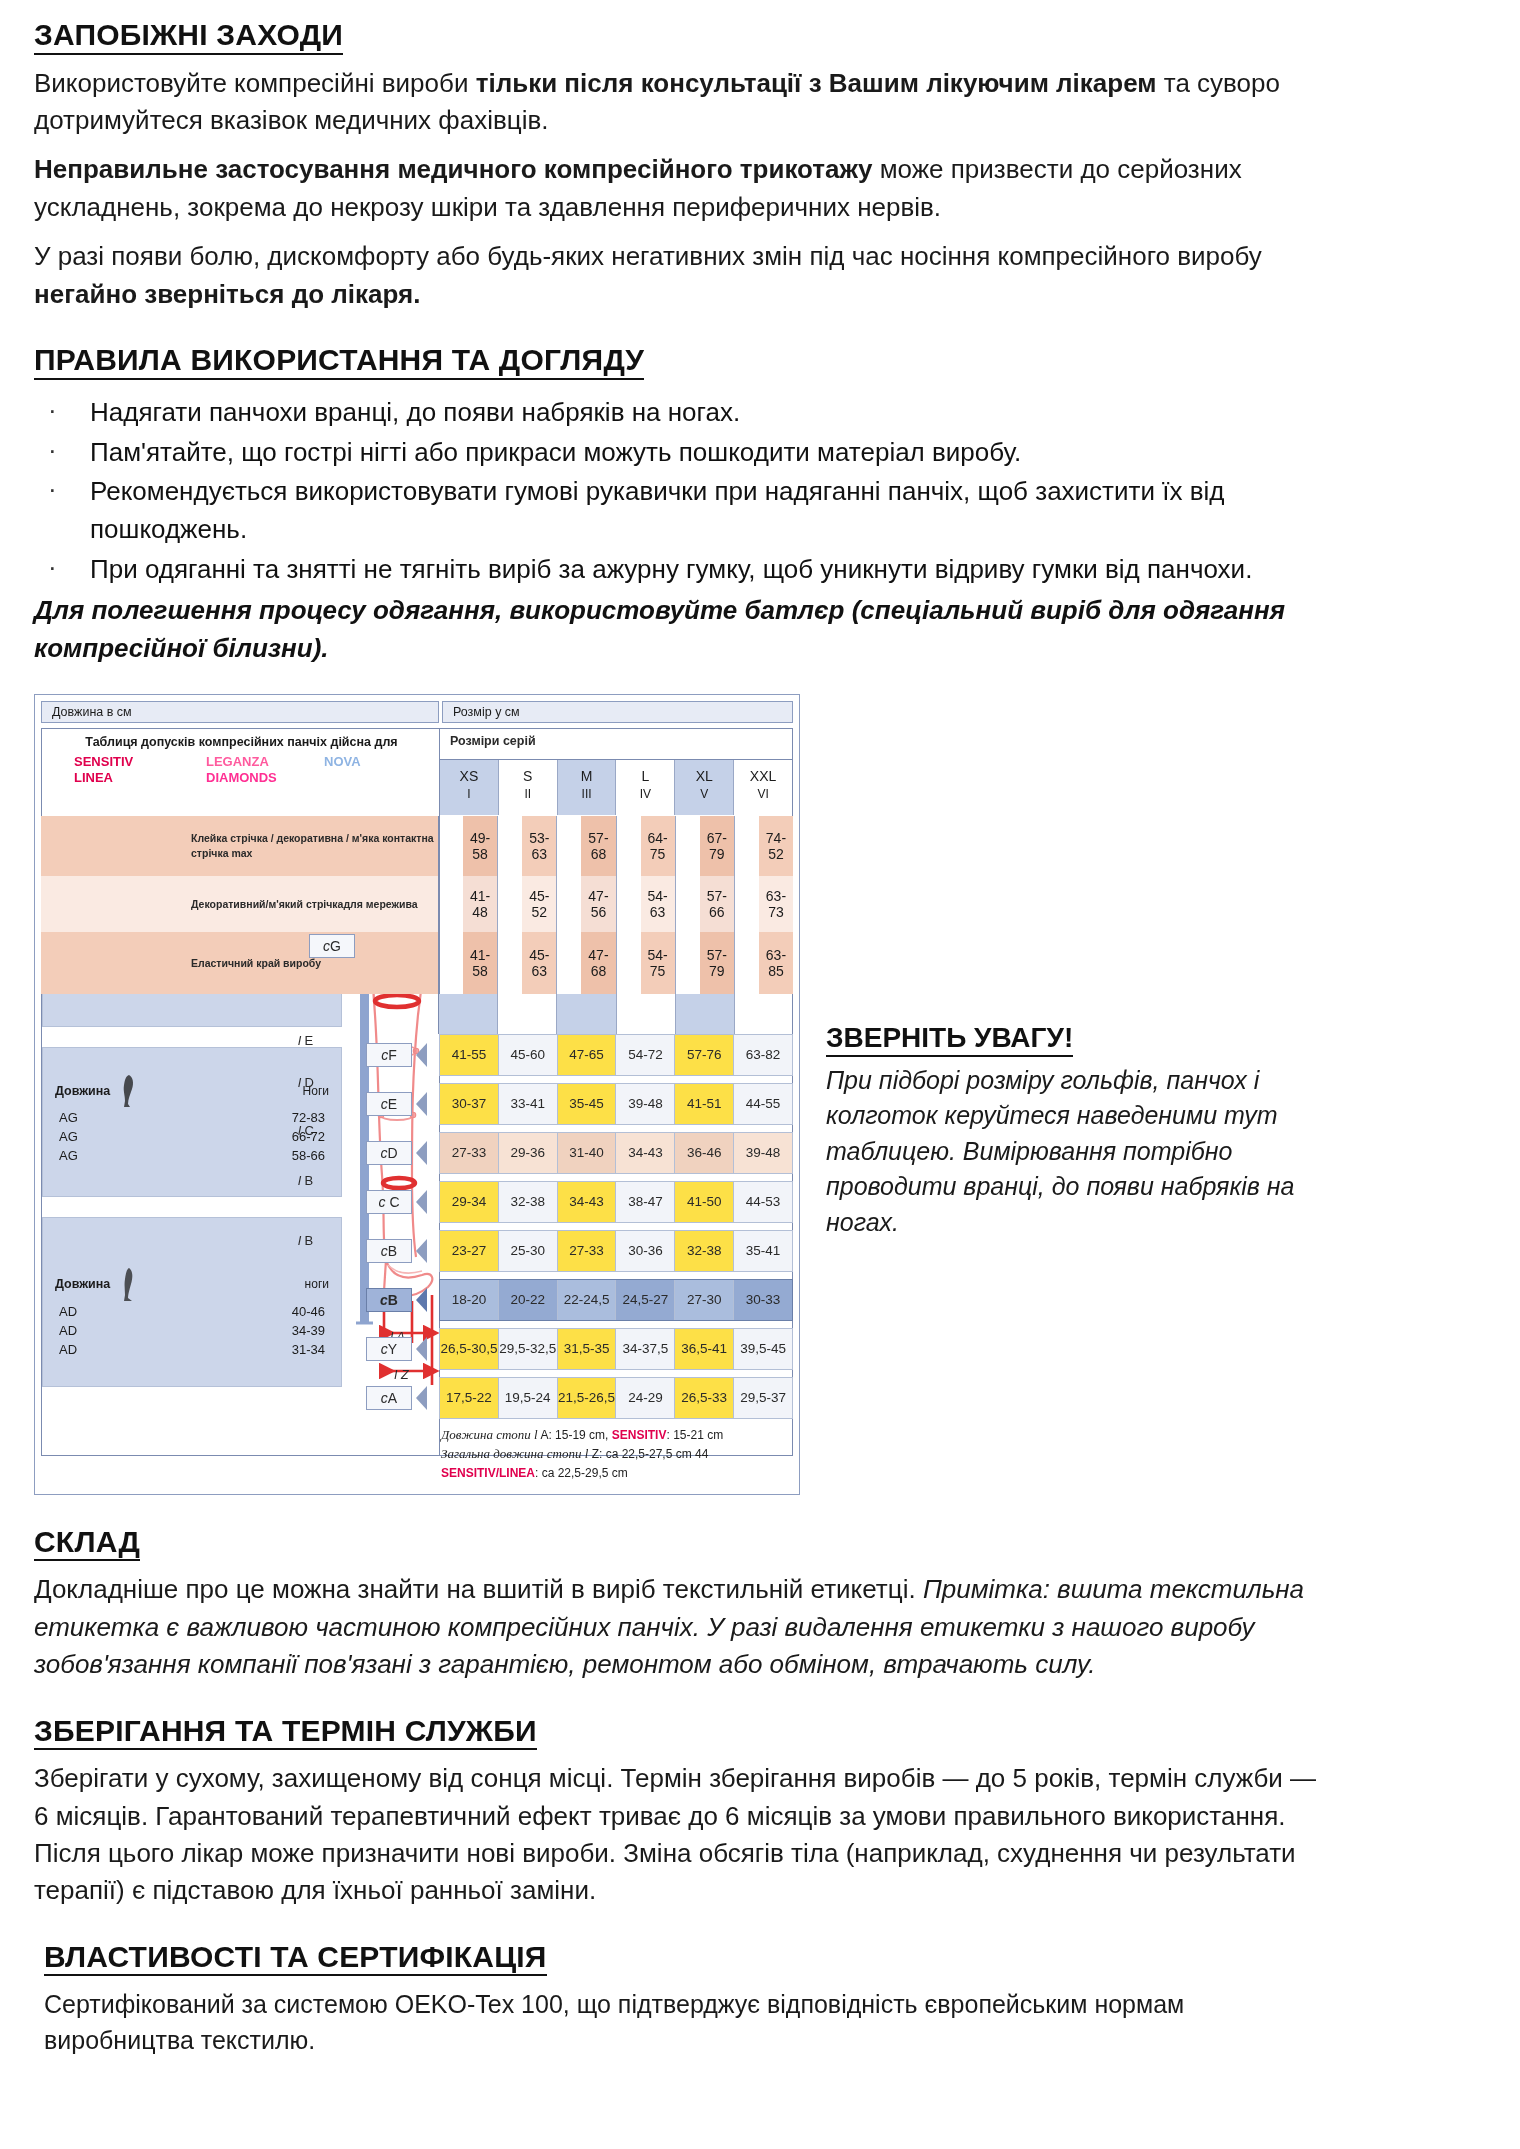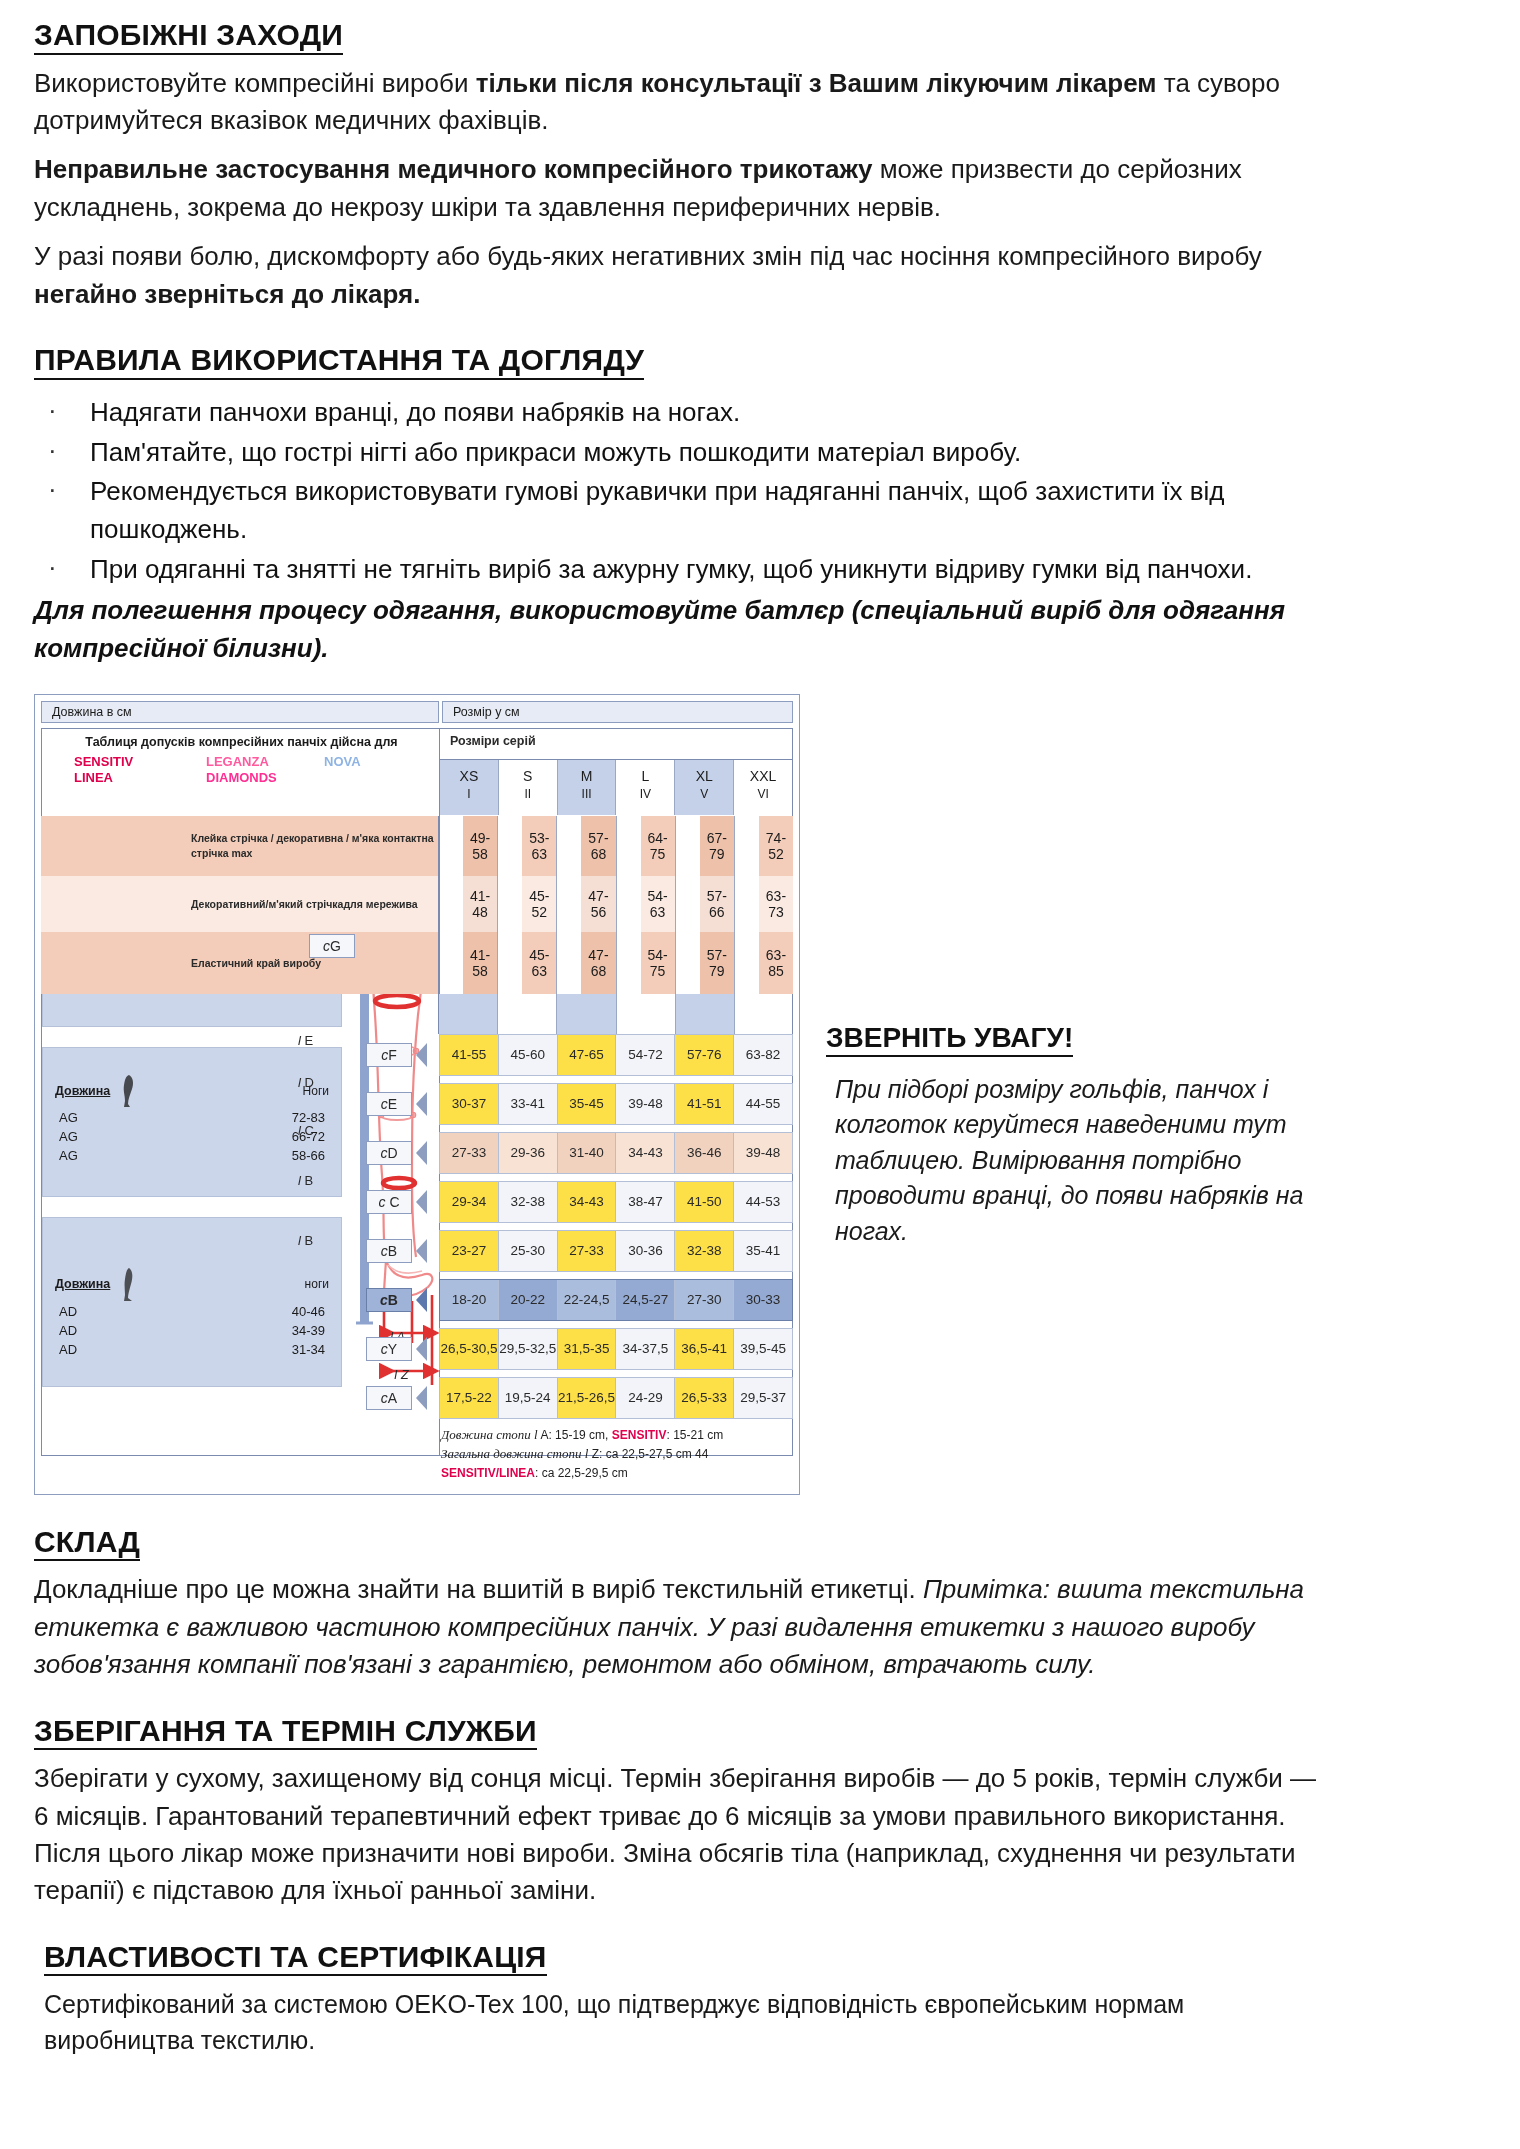--- a/index.html
+++ b/index.html
@@ -268,21 +268,21 @@
   .left-panel {
     position: absolute;
     left: 0; right: 0;
     background: #ccd6ea;
     border: 1px solid #b5c1d8;
     font-size: 13px;
     color: #1b1b1b;
   }
   .lp-row { display: flex; justify-content: space-between; padding: 2px 16px; }
   .lp-head { display: flex; align-items: center; gap: 6px; padding: 3px 12px 0 12px; }
-  .lp-head .lbl1 { font-weight: 700; font-size: 12.5px; text-decoration: underline; }
+  .lp-head .lbl1 { font-weight: 700; font-size: 12.5px; }
   .lp-head .lbl2 { font-size: 12px; margin-left: auto; }
 
   
   .leg-area { position: relative; }
 
   
   .note {
     margin-left: 26px;
     width: 560px;
     padding-top: 328px;
@@ -292,21 +292,21 @@
     font-weight: 700;
     margin: 0 0 6px 0;
     display: inline-block;
     border-bottom: 2.5px solid #111;
     padding-bottom: 1px;
   }
   .note p {
     font-size: 25px;
     font-style: italic;
     line-height: 1.42;
-    margin: 9px;
+    margin: 0;
     color: #1a1a1a;
   }
 
   
   .footnotes {
     font-size: 12px;
     line-height: 1.5;
     padding: 6px 0 6px 400px;
     color: #222;
   }

